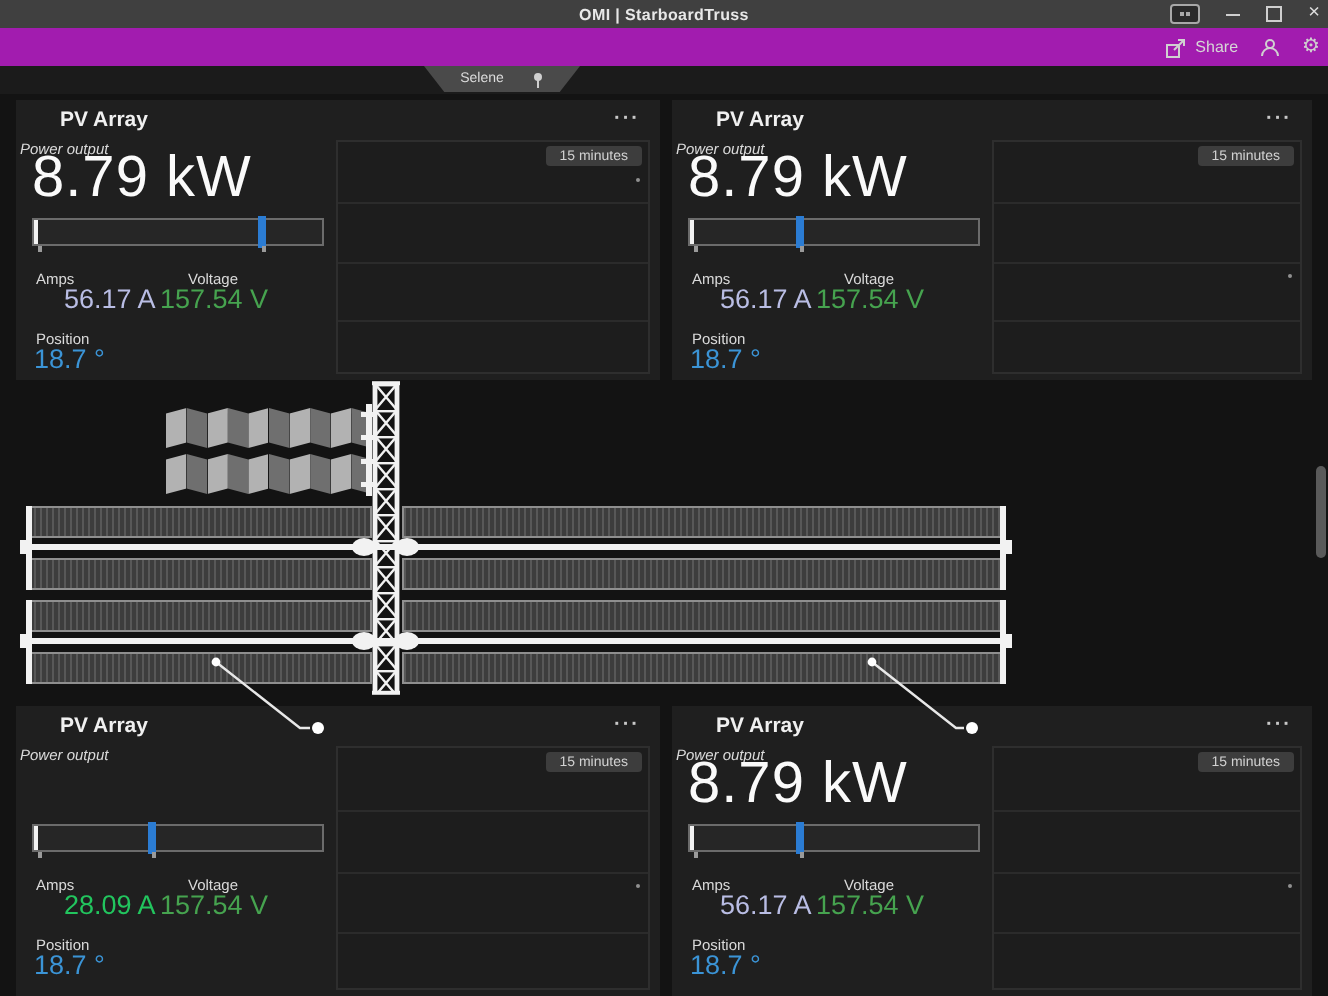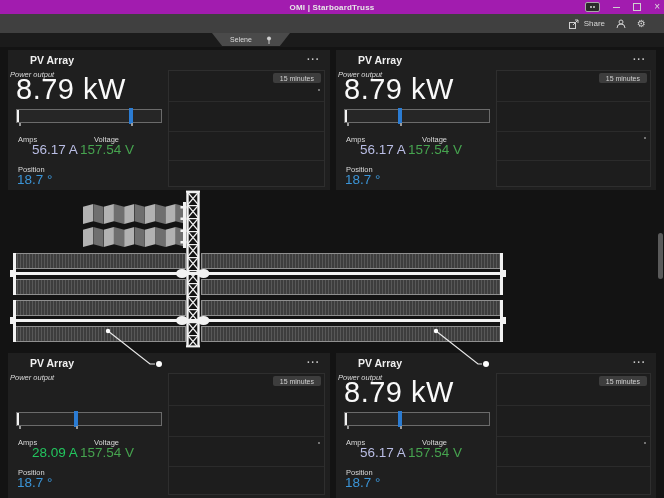--- a/index.html
+++ b/index.html
@@ -1,34 +1,34 @@
 <!DOCTYPE html>
 <html><head>
 <meta charset="utf-8">
 <style>
   html,body{margin:0;padding:0;background:#131313;}
   body{width:664px;height:498px;position:relative;overflow:hidden;
        font-family:"Liberation Sans","DejaVu Sans",sans-serif;color:#e6e6e6;
        -webkit-font-smoothing:antialiased;}
 
   
-  .titlebar{position:absolute;left:0;top:0;right:0;height:14px;background:#a21caf;
+  .titlebar{position:absolute;left:0;top:0;right:0;height:14px;background:#404040;
             display:flex;align-items:center;}
   .title{position:absolute;left:0;right:0;text-align:center;font-size:8px;
          font-weight:700;color:#e8e8e8;letter-spacing:.2px;}
   .win-controls{position:absolute;right:4px;top:0;height:14px;display:flex;align-items:center;gap:13px;}
   .badge-icon{width:13px;height:8px;border:1px solid #a8a8a8;border-radius:2px;background:#2a2a2a;
               display:flex;align-items:center;justify-content:center;gap:1px;}
   .badge-icon i{width:2px;height:2px;background:#a8a8a8;display:block;}
   .min-icon{width:7px;height:1px;background:#cfcfcf;display:block;}
   .max-icon{width:6px;height:6px;border:1px solid #cfcfcf;display:block;}
   .close-icon{font-size:10px;line-height:10px;color:#dedede;}
 
-  .toolbar{position:absolute;left:0;top:14px;right:0;height:19px;background:#404040;
-           display:flex;align-items:center;justify-content:flex-end;gap:11px;padding-right:18px;box-sizing:border-box;}
+  .toolbar{position:absolute;left:0;top:14px;right:0;height:19px;background:#a21caf;
+           display:flex;align-items:center;justify-content:flex-end;gap:11px;padding-right:4px;box-sizing:border-box;}
   .share{display:flex;align-items:center;gap:4px;font-size:8px;color:#d6d6d6;}
   .tool-icon{display:flex;align-items:center;color:#d0d0d0;}
   .gear{font-size:10px;line-height:10px;color:#cfcfcf;}
 
   .tabstrip{position:absolute;left:0;top:33px;right:0;height:14px;background:#1b1b1b;}
   .pull-tab{position:absolute;left:212px;top:0;width:78px;height:13px;background:#4a4a4a;
             clip-path:polygon(0 0,100% 0,87% 100%,13% 100%);
             display:flex;align-items:center;justify-content:center;gap:14px;
             font-size:7px;color:#dcdcdc;}
 

